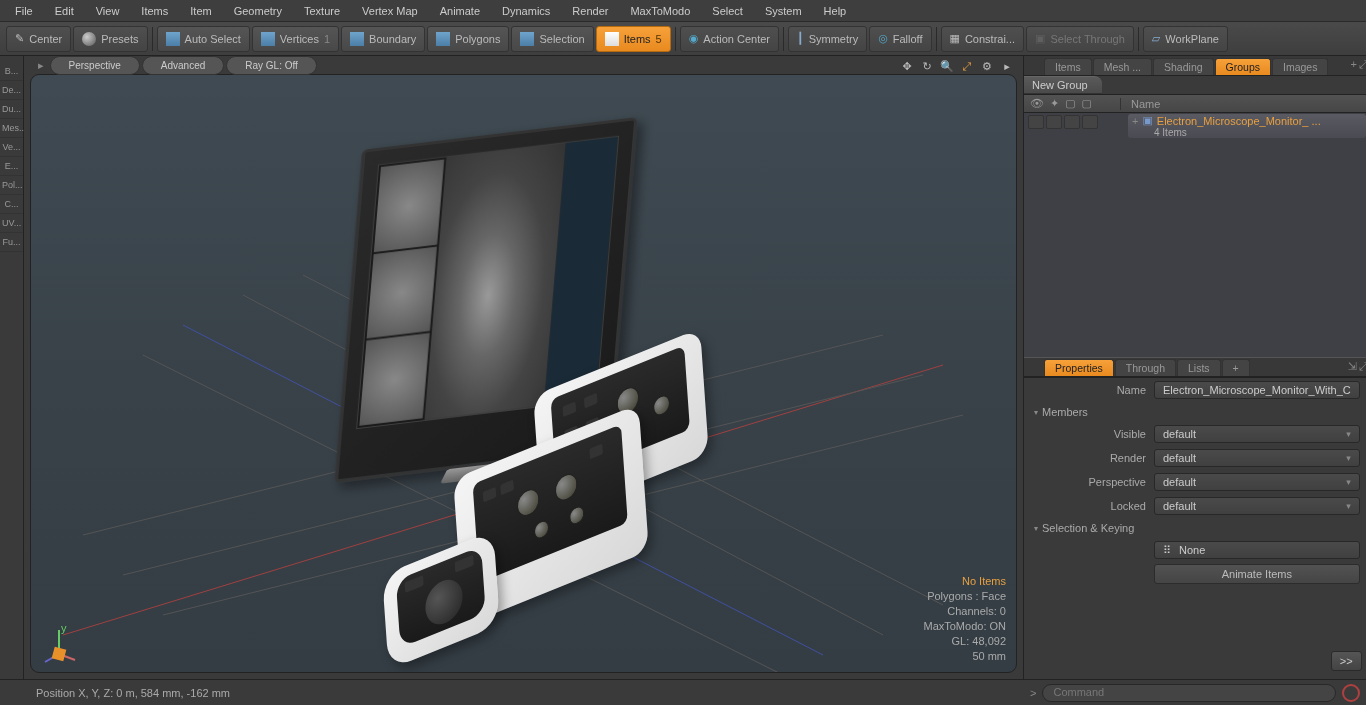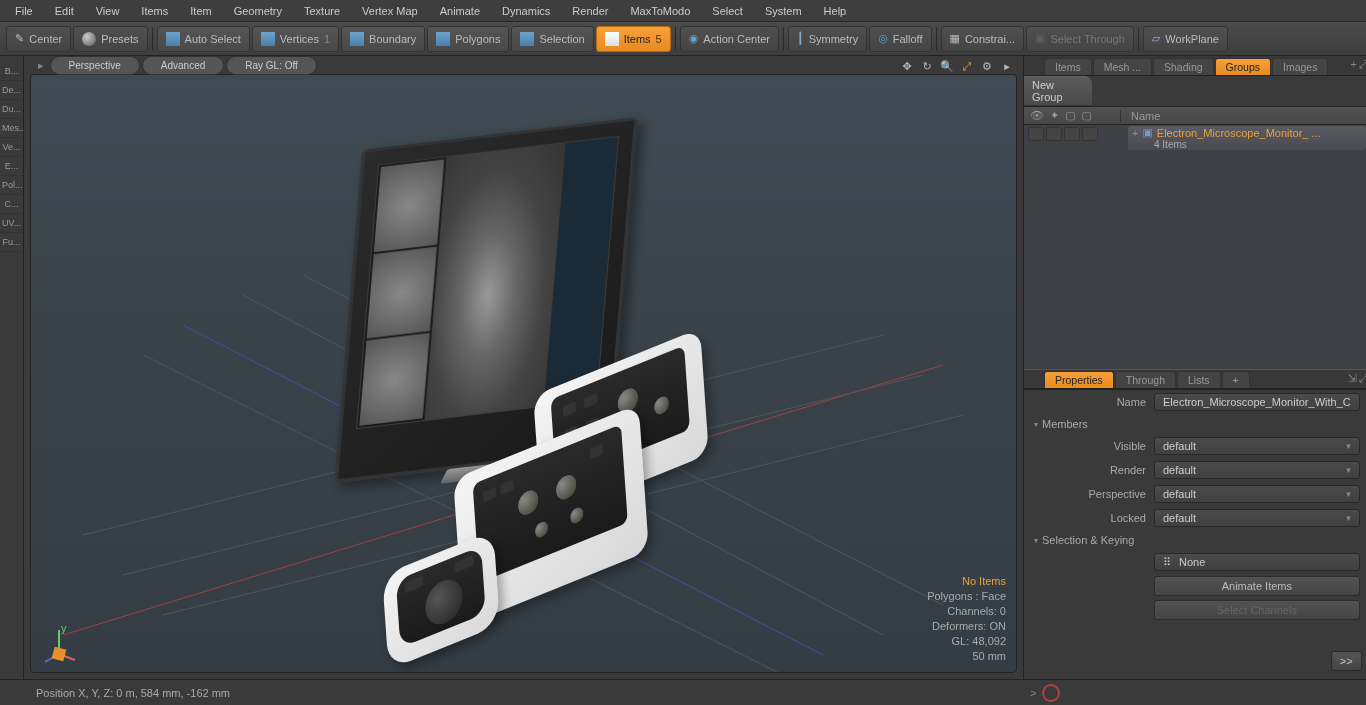--- a/index.html
+++ b/index.html
@@ -23,21 +23,21 @@
 .leftstrip div { writing-mode: horizontal-tb; font-size: 9px; color: #999; padding: 4px 2px; text-align: center; border-bottom: 1px solid #333; }
 .viewwrap { flex: 1; background: #3a3a3a; position: relative; border-right: 1px solid #222; }
 
 
 .vptabs { position: absolute; top: 0; left: 10px; display: flex; gap: 2px; z-index: 5; }
 .vptab { background: #555; color: #ccc; padding: 3px 18px; border-radius: 10px; border: 1px solid #333; font-size: 10px; }
 .vptools { position: absolute; top: 2px; right: 8px; display: flex; gap: 4px; z-index: 5; align-items: center; }
 .vicon { width: 16px; height: 16px; display:flex; align-items:center; justify-content:center; color:#bbb; }
 
 
-.viewport { position: absolute; top: 18px; left: 6px; right: 6px; bottom: 6px; background: linear-gradient(180deg,#3f4a52 0%, #394249 50%, #343d44 100%); border: 1px solid #222; border-radius: 4px; overflow: hidden; padding-left: 12px; }
+.viewport { position: absolute; top: 18px; left: 6px; right: 6px; bottom: 6px; background: linear-gradient(180deg,#3f4a52 0%, #394249 50%, #343d44 100%); border: 1px solid #222; border-radius: 9px; overflow: hidden; padding-left: 12px; }
 .statusoverlay { position: absolute; bottom: 8px; right: 10px; text-align: right; color: #aaa; font-size: 11px; line-height: 15px; }
 .statusoverlay .noitems { color: #e8a040; }
 .axis { position: absolute; bottom: 8px; left: 8px; width: 40px; height: 40px; }
 
 
 .monitor { position: absolute; left: 320px; top: 55px; width: 270px; height: 340px; transform: rotate3d(1,0.3,0.1,8deg) skewX(-12deg) rotate(-8deg); }
 .monbody { position:absolute; inset:0; background: linear-gradient(135deg,#2a2a2a,#1a1a1a); border-radius: 6px; border: 3px solid #333; box-shadow: 6px 6px 12px rgba(0,0,0,0.4); }
 .monscreen { position:absolute; top:14px; left:14px; right:14px; bottom:50px; background: #222; border: 1px solid #444; display: flex; }
 .monscreen .thumbs { width: 28%; background: #1a1a1a; display:flex; flex-direction:column; gap:2px; padding:2px;}
 .monscreen .thumbs div { flex:1; background: radial-gradient(circle,#888,#555); }
@@ -59,21 +59,21 @@
 .wheel { position:absolute; width:40px; height:40px; border-radius:50%; background: radial-gradient(circle at 35% 35%, #555,#222); }
 
 
 .rightpanel { width: 342px; background: #3a3a3a; display: flex; }
 .rpmain { flex:1; display: flex; flex-direction: column; }
 .rtabs { height: 20px; background: #383838; display:flex; align-items:flex-end; gap:1px; padding-left: 20px; border-bottom:1px solid #222; position:relative;}
 .rtab { padding: 2px 10px; background: #444; color:#999; border-radius: 3px 3px 0 0; font-size:10.5px; border:1px solid #333; border-bottom:none;}
 .rtab.active { background: linear-gradient(#f7a13a,#e88a1f); color:#222; }
 .rtabs .ricons { position:absolute; right:2px; top:2px; display:flex; gap:2px; color:#888; font-size:12px;}
 
-.grouphdr { background: linear-gradient(#5a5a5a,#4a4a4a); padding: 2px 8px; color:#ccc; border-top:1px solid #666; border-bottom:1px solid #333; width: 68px; border-radius: 0 8px 0 0;}
+.grouphdr { background: linear-gradient(#5a5a5a,#4a4a4a); padding: 2px 8px; color:#ccc; border-top:1px solid #666; border-bottom:1px solid #333; width: 78px; border-radius: 0 8px 0 0;}
 .listhead { height:18px; background: linear-gradient(#525252,#464646); display:flex; align-items:center; color:#999; font-size:10px; border-bottom:1px solid #222;}
 .listhead .c1 { width:96px; display:flex; gap:6px; padding:0 6px; align-items:center;}
 .listhead .c2 { flex:1; padding-left: 10px; border-left: 1px solid #333;}
 
 .grouplist { height: 244px; background: #3f3f46; overflow:auto; position:relative; }
 .grouprow { height:30px; display:flex; align-items:flex-start; }
 .grouprow .c1 { width: 96px; display:flex; gap:2px; padding: 2px 4px; }
 .grouprow .c1 span { width: 16px; height:14px; border:1px solid #333; background:#444; border-radius:2px;}
 .grouprow .c2 { flex:1; padding: 0 4px; background: linear-gradient(#5a5a62,#4a4a52); border-radius:3px; margin: 1px 4px 1px 8px; color:#ccc; }
 .grouprow .c2 .gname { color: #e8a040; display:flex; align-items:center; gap:4px;}
@@ -273,21 +273,21 @@
           <div class="wheel" style="left:32%;top:28%"></div>
           <div class="btn" style="left:10%;top:8%;width:20px"></div>
           <div class="btn" style="right:10%;top:8%;width:20px"></div>
         </div>
       </div>
 
       <div class="statusoverlay">
         <div class="noitems">No Items</div>
         <div>Polygons : Face</div>
         <div>Channels: 0</div>
-        <div>Deformers: ON</div>
+        <div>MaxToModo: ON</div>
         <div>GL: 48,092</div>
         <div>50 mm</div>
       </div>
 
       <svg class="axis" viewBox="0 0 40 40">
         <line x1="20" y1="30" x2="20" y2="6" stroke="#6c6" stroke-width="2"></line>
         <line x1="20" y1="30" x2="36" y2="36" stroke="#c66" stroke-width="2"></line>
         <line x1="20" y1="30" x2="6" y2="38" stroke="#66c" stroke-width="2"></line>
         <text x="22" y="8" fill="#6c6" font-size="8">y</text>
         <rect x="14" y="24" width="12" height="12" fill="#e8902a" transform="rotate(15 20 30)"></rect>
@@ -384,27 +384,27 @@
         </div>
         <div class="sectlabel">Selection &amp; Keying</div>
         <div class="proprow">
           <div class="plabel"></div>
           <div class="pfield noarrow" style="justify-content:flex-start;gap:8px">
               <span>⠿</span>
               <span>None</span>
             </div>
         </div>
         <div class="pbtn">Animate Items</div>
-        <div class="pbtn disabled">Select Channels</div>
         <div class="gobtn">&gt;&gt;</div>
       </div>
     </div>
 
   </div>
 </div>
 
 <div class="statusbar">
   <div class="posinfo">Position X, Y, Z:   0 m, 584 mm, -162 mm</div>
 </div>
 <div class="cmdwrap">
   <span style="color:#888">&gt;</span>
+  <div class="cmdfield"><span style="color:#777">Command</span></div>
   <div class="recbtn"></div>
 </div>
 
 </body></html>

